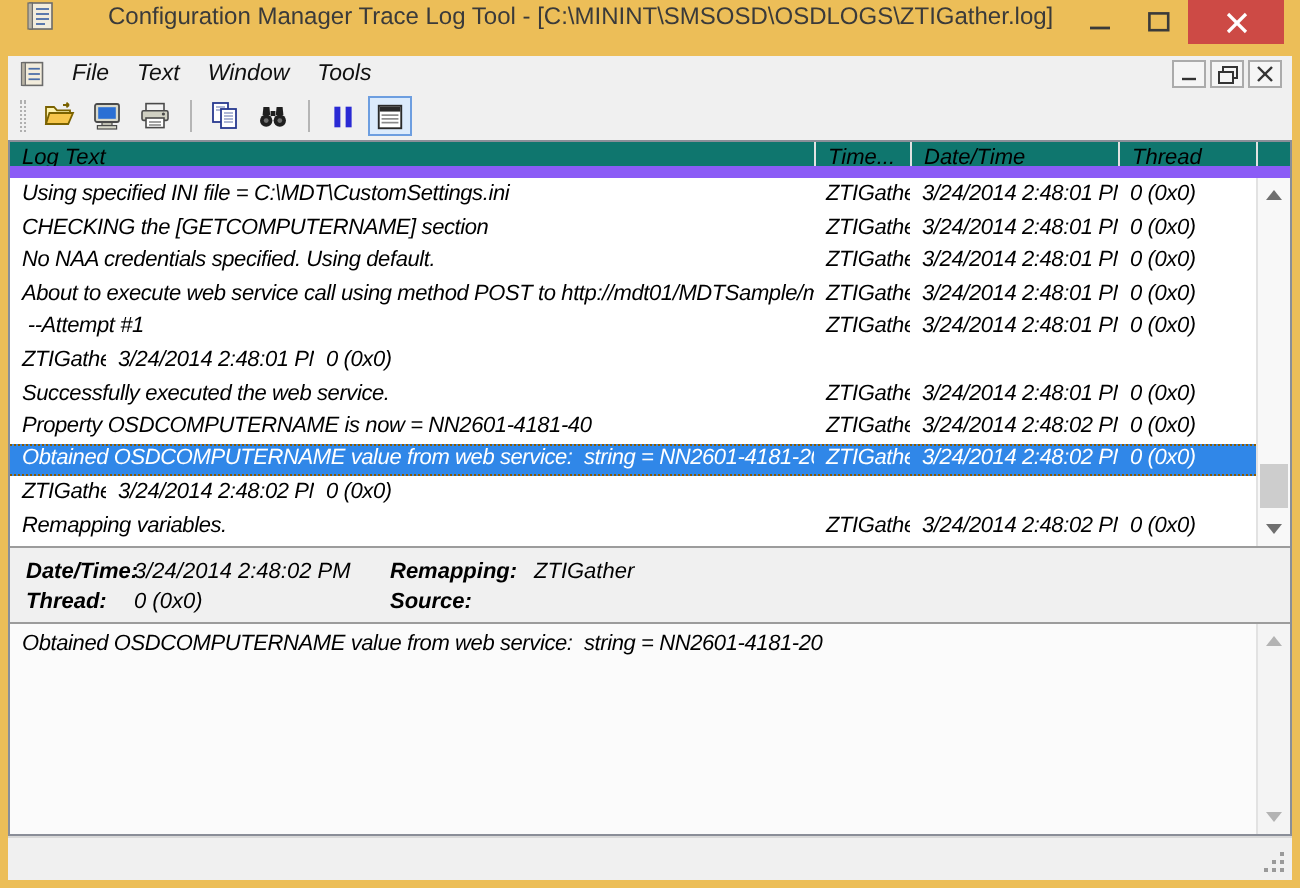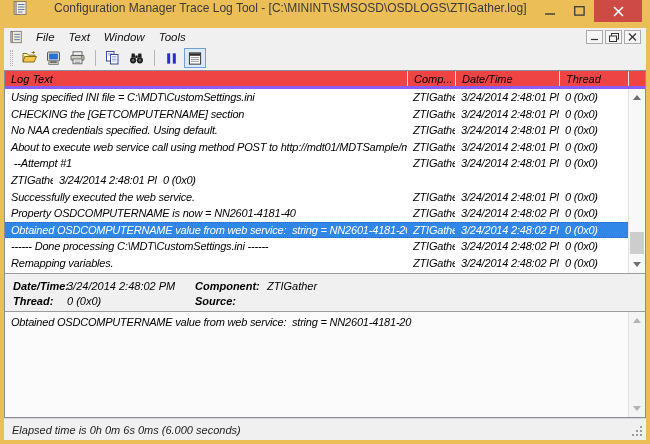--- a/index.html
+++ b/index.html
@@ -32,29 +32,29 @@
   
   .toolbar { height:24px; display:flex; align-items:center; padding-left:6px; background:#f0f0f0; }
   .tb-grip { width:3px; height:16px; border-left:1px dotted #b0b0b0; border-right:1px dotted #b0b0b0; margin-right:5px; }
   .tb-btn { width:22px; height:20px; display:flex; align-items:center; justify-content:center; margin-right:2px; }
   .tb-btn.active { border:1px solid #6d9ee0; background:#dcebfc; }
   .tb-sep { width:1px; height:16px; background:#b5b5b5; margin:0 5px; }
 
   
   .content { height:348px; border:1px solid #8a8e98; background:#fff; display:flex; flex-direction:column; }
 
-  .list-header { height:18px; display:flex; background:#ef4444; border-bottom:3px solid #8b5cf6; flex:0 0 auto; }
+  .list-header { height:18px; display:flex; background:#0f766e; border-bottom:6px solid #8b5cf6; flex:0 0 auto; }
   .hcell { font-size:11px; color:#000; line-height:17px; padding-left:6px; overflow:hidden; white-space:nowrap; }
   .hcell + .hcell { border-left:1px solid #e2e2e2; }
   .h-text { width:402px; } .h-comp { width:48px; } .h-date { width:104px; } .h-thread { flex:1; }
   .h-stub { width:17px; border-left:1px solid #e2e2e2; }
 
   .list-body { height:184px; display:flex; flex:0 0 auto; overflow:hidden; }
   .rows { flex:1; overflow:hidden; }
-  .lrow { height:16.6px; display:flex; align-items:center; white-space:pre; }
+  .lrow { height:16.6px; display:flex; align-items:flex-end; white-space:pre; }
   .lrow .cell { overflow:hidden; font-size:11px; letter-spacing:-0.2px; line-height:16.6px; }
   .c-text { width:402px; padding-left:6px; } .c-comp { width:48px; padding-left:6px; }
   .c-date { width:104px; padding-left:6px; } .c-thread { flex:1; padding-left:6px; }
   .lrow.sel { background:#3087e8; color:#fff; border-top:1px dotted #8a5a00; border-bottom:1px dotted #8a5a00; }
 
   
   .vscroll { width:17px; background:#f8f8f8; border-left:1px solid #e2e2e2; position:relative; }
   .sb-arrow { height:17px; display:flex; align-items:center; justify-content:center; }
   .sb-arrow.bottom { position:absolute; bottom:0; left:0; right:0; }
   .tri-up { width:0; height:0; border-left:4px solid transparent; border-right:4px solid transparent; border-bottom:5px solid #6f6f6f; }
@@ -236,21 +236,21 @@
             <line x1="3.5" y1="11" x2="12.5" y2="11" stroke="#8a8a8a" stroke-width="0.9"></line>
           </svg>
         </span>
       </div>
     </div>
 
     <div class="content">
 
       <div class="list-header">
         <div class="hcell h-text">Log Text</div>
-        <div class="hcell h-comp">Comp...</div>
+        <div class="hcell h-comp">Time...</div>
         <div class="hcell h-date">Date/Time</div>
         <div class="hcell h-thread">Thread</div>
         <div class="h-stub"></div>
       </div>
 
       <div class="list-body">
         <div class="rows">
             <div class="lrow">
     <span class="cell c-text">Using specified INI file = C:\MDT\CustomSettings.ini</span>
     <span class="cell c-comp">ZTIGather</span>
@@ -298,21 +298,20 @@
     <span class="cell c-date">3/24/2014 2:48:02 PM</span>
     <span class="cell c-thread">0 (0x0)</span>
   </div>
             <div class="lrow sel">
     <span class="cell c-text">Obtained OSDCOMPUTERNAME value from web service:  string = NN2601-4181-20</span>
     <span class="cell c-comp">ZTIGather</span>
     <span class="cell c-date">3/24/2014 2:48:02 PM</span>
     <span class="cell c-thread">0 (0x0)</span>
   </div>
             <div class="lrow">
-    <span class="cell c-text">------ Done processing C:\MDT\CustomSettings.ini ------</span>
     <span class="cell c-comp">ZTIGather</span>
     <span class="cell c-date">3/24/2014 2:48:02 PM</span>
     <span class="cell c-thread">0 (0x0)</span>
   </div>
             <div class="lrow">
     <span class="cell c-text">Remapping variables.</span>
     <span class="cell c-comp">ZTIGather</span>
     <span class="cell c-date">3/24/2014 2:48:02 PM</span>
     <span class="cell c-thread">0 (0x0)</span>
   </div>
@@ -331,21 +330,21 @@
           <div class="sb-arrow bottom">
               <span class="tri-down"></span>
             </div>
         </div>
       </div>
 
       <div class="details">
         <div class="drow">
           <span class="dlabel">Date/Time:</span>
           <span class="dvalue">3/24/2014 2:48:02 PM</span>
-          <span class="dlabel">Component:</span>
+          <span class="dlabel">Remapping:</span>
           <span class="dvalue">ZTIGather</span>
         </div>
         <div class="drow">
           <span class="dlabel">Thread:</span>
           <span class="dvalue">0 (0x0)</span>
           <span class="dlabel">Source:</span>
           <span class="dvalue"></span>
         </div>
       </div>
 
@@ -356,18 +355,17 @@
               <span class="tri-up"></span>
             </div>
           <div class="sb-arrow bottom">
               <span class="tri-down"></span>
             </div>
         </div>
       </div>
     </div>
 
     <div class="statusbar">
-      <span class="status-text">Elapsed time is 0h 0m 6s 0ms (6.000 seconds)</span>
       <span class="grip"></span>
     </div>
 
   </div>
 </div>
 
 </body></html>

